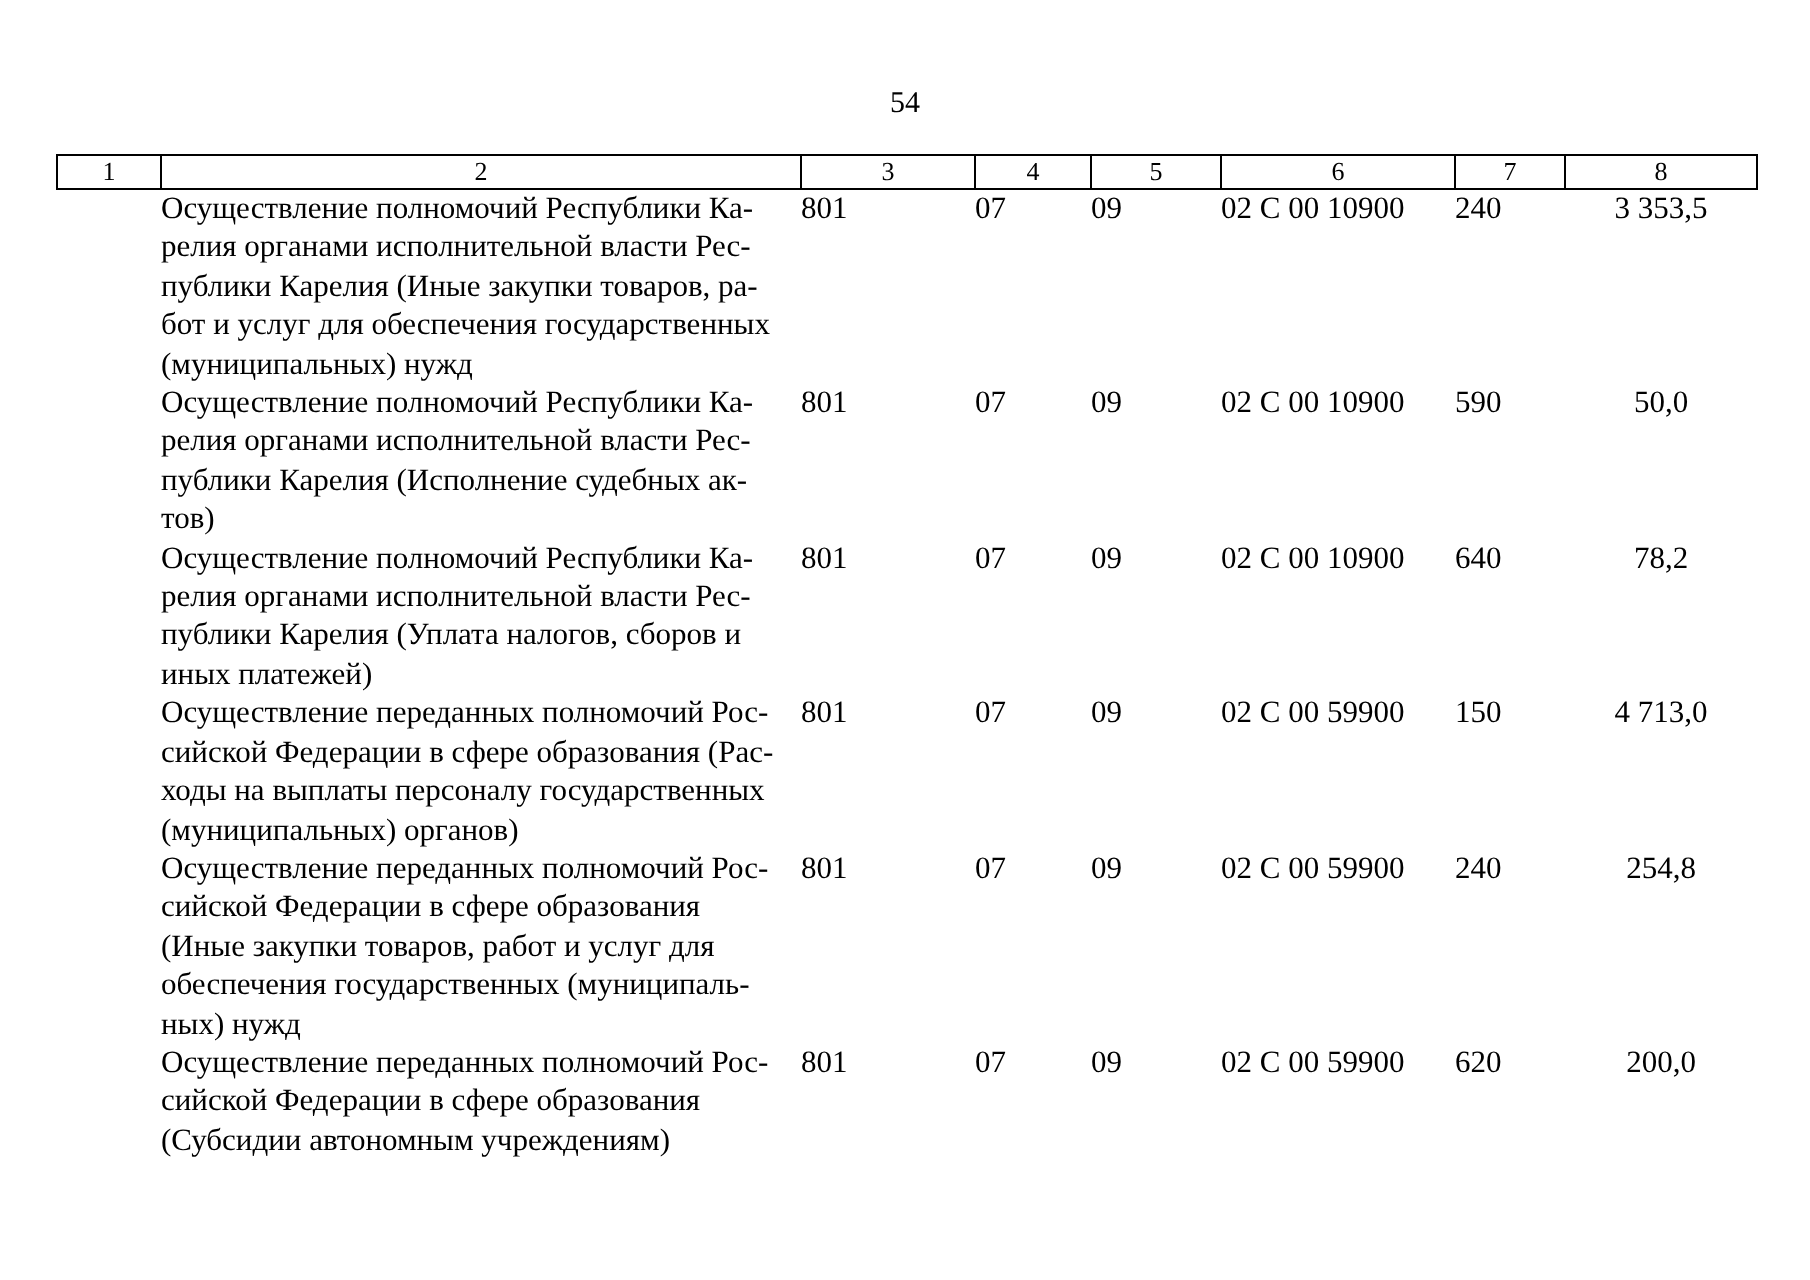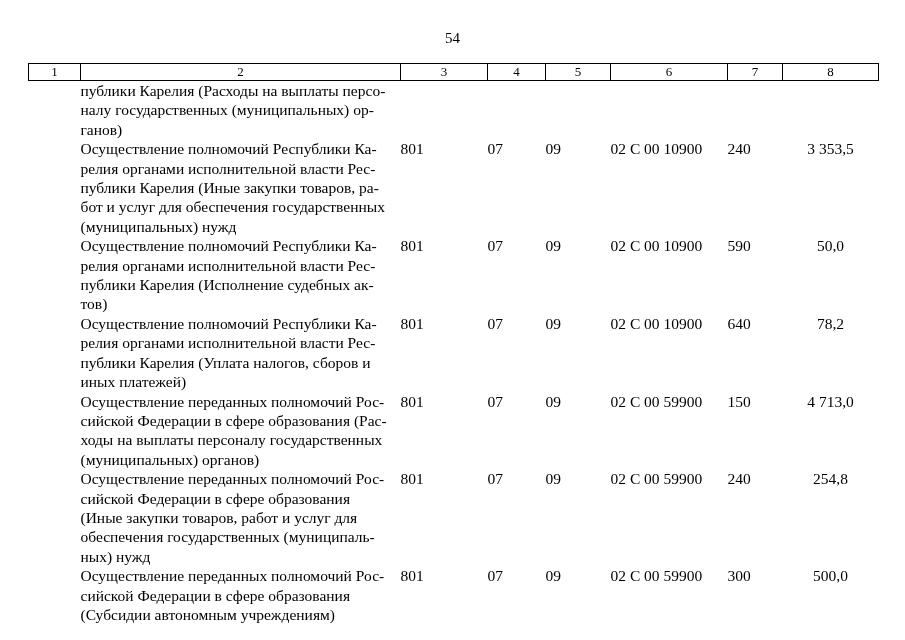--- a/index.html
+++ b/index.html
@@ -6,21 +6,21 @@
     margin: 0;
     padding: 0;
     width: 905px;
     height: 640px;
     background: #ffffff;
     overflow: hidden;
     font-family: "Liberation Serif", serif;
     color: #000000;
   }
   .page-number {
-    padding-top: 30px;
+    padding-top: 44px;
     text-align: center;
     font-size: 15px;
   }
   table.budget {
     margin: 16px 0 0 28px;
     width: 850px;
     border-collapse: collapse;
     table-layout: fixed;
   }
   table.budget thead td {
@@ -67,32 +67,20 @@
       <td>2</td>
       <td>3</td>
       <td>4</td>
       <td>5</td>
       <td>6</td>
       <td>7</td>
       <td>8</td>
     </tr>
   </thead>
   <tbody>
-    <tr>
-      <td></td>
-      <td class="c-name">публики Карелия (Расходы на выплаты персо-
-налу государственных (муниципальных) ор-
-ганов)</td>
-      <td class="c-grbs"></td>
-      <td class="c-rz"></td>
-      <td class="c-pr"></td>
-      <td class="c-csr"></td>
-      <td class="c-vr"></td>
-      <td class="c-sum"></td>
-    </tr>
     <tr>
       <td></td>
       <td class="c-name">Осуществление полномочий Республики Ка-
 релия органами исполнительной власти Рес-
 публики Карелия (Иные закупки товаров, ра-
 бот и услуг для обеспечения государственных
 (муниципальных) нужд</td>
       <td class="c-grbs">801</td>
       <td class="c-rz">07</td>
       <td class="c-pr">09</td>
@@ -155,17 +143,17 @@
     </tr>
     <tr>
       <td></td>
       <td class="c-name">Осуществление переданных полномочий Рос-
 сийской Федерации в сфере образования
 (Субсидии автономным учреждениям)</td>
       <td class="c-grbs">801</td>
       <td class="c-rz">07</td>
       <td class="c-pr">09</td>
       <td class="c-csr">02 С 00 59900</td>
-      <td class="c-vr">300</td>
-      <td class="c-sum">500,0</td>
+      <td class="c-vr">620</td>
+      <td class="c-sum">200,0</td>
     </tr>
   </tbody>
 </table>
 
 </body></html>

